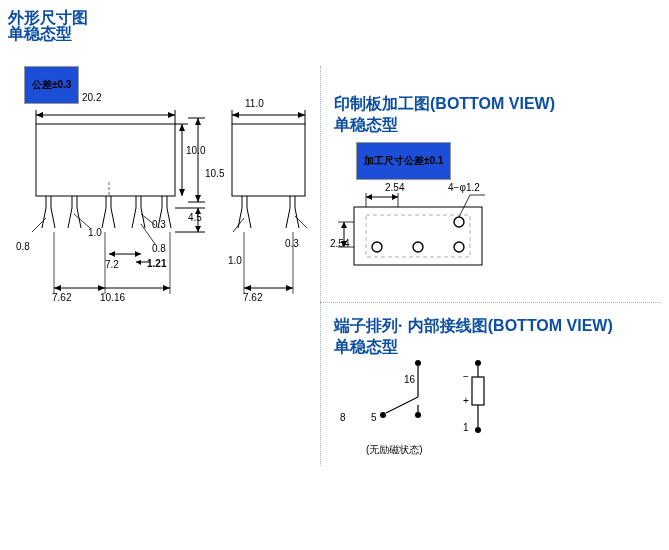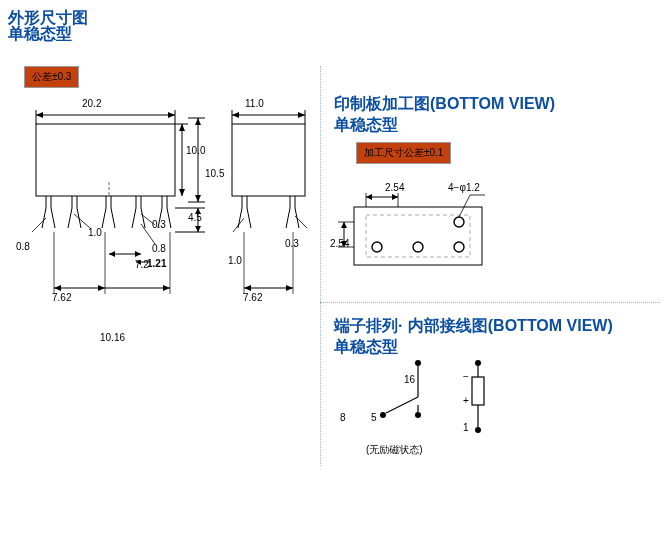--- a/index.html
+++ b/index.html
@@ -14,25 +14,26 @@
   .abs{position:absolute;}
   .title{
     color:#0b4ea2;
     font-weight:bold;
     font-size:16px;
     line-height:15px;
     white-space:nowrap;
   }
   .tolbox{
     border:1px solid #9a9a9a;
-    background:#c2410c;
+    background:#1d4ed8;
     font-size:10px;
-    padding:3px 7px;
+    padding:11px 7px;
     white-space:nowrap;
     color:#000;
+    font-weight:bold;
   }
   .lbl{font-size:10px;white-space:nowrap;color:#000;}
   .dotted-v{border-left:1px dotted #9fb6c9;}
   .dotted-h{border-top:1px dotted #9fb6c9;}
   svg{display:block;}
 </style>
 </head>
 <body>
 
 <div class="abs title" style="left:8px;top:10px;">外形尺寸图</div>
@@ -99,32 +100,32 @@
   <polygon points="44,196 51,193 51,199" fill="#000"></polygon>
   <polygon points="95,196 88,193 88,199" fill="#000"></polygon>
   <line x1="95" y1="196" x2="160" y2="196" stroke="#000" stroke-width="1"></line>
   <polygon points="160,196 153,193 153,199" fill="#000"></polygon>
   <line x1="44" y1="140" x2="44" y2="202" stroke="#000" stroke-width="0.7"></line>
   <line x1="95" y1="140" x2="95" y2="202" stroke="#000" stroke-width="0.7"></line>
   <line x1="160" y1="140" x2="160" y2="202" stroke="#000" stroke-width="0.7"></line>
 </svg>
 </div>
 
-<div class="abs lbl" style="left:82px;top:98px;">20.2</div>
+<div class="abs lbl" style="left:82px;top:92px;">20.2</div>
 <div class="abs lbl" style="left:186px;top:145px;">10.0</div>
 <div class="abs lbl" style="left:205px;top:168px;">10.5</div>
 <div class="abs lbl" style="left:188px;top:212px;">4.5</div>
 <div class="abs lbl" style="left:16px;top:241px;">0.8</div>
 <div class="abs lbl" style="left:88px;top:227px;">1.0</div>
 <div class="abs lbl" style="left:152px;top:219px;">0.3</div>
 <div class="abs lbl" style="left:152px;top:243px;">0.8</div>
-<div class="abs lbl" style="left:111px;top:259px;padding-left:24px;">7.2</div>
+<div class="abs lbl" style="left:105px;top:259px;">7.2</div>
 <div class="abs lbl" style="left:147px;top:258px;font-weight:bold;">1.21</div>
 <div class="abs lbl" style="left:52px;top:292px;">7.62</div>
-<div class="abs lbl" style="left:100px;top:292px;margin-top:40px;">10.16</div>
+<div class="abs lbl" style="left:100px;top:292px;">10.16</div>
 
 <div class="abs" style="left:215px;top:92px;">
 <svg width="110" height="220" viewBox="0 0 110 220">
 
   <line x1="17" y1="23" x2="90" y2="23" stroke="#000" stroke-width="1"></line>
   <polygon points="17,23 24,20 24,26" fill="#000"></polygon>
   <polygon points="90,23 83,20 83,26" fill="#000"></polygon>
   <line x1="17" y1="18" x2="17" y2="32" stroke="#000" stroke-width="1"></line>
   <line x1="90" y1="18" x2="90" y2="32" stroke="#000" stroke-width="1"></line>
 

